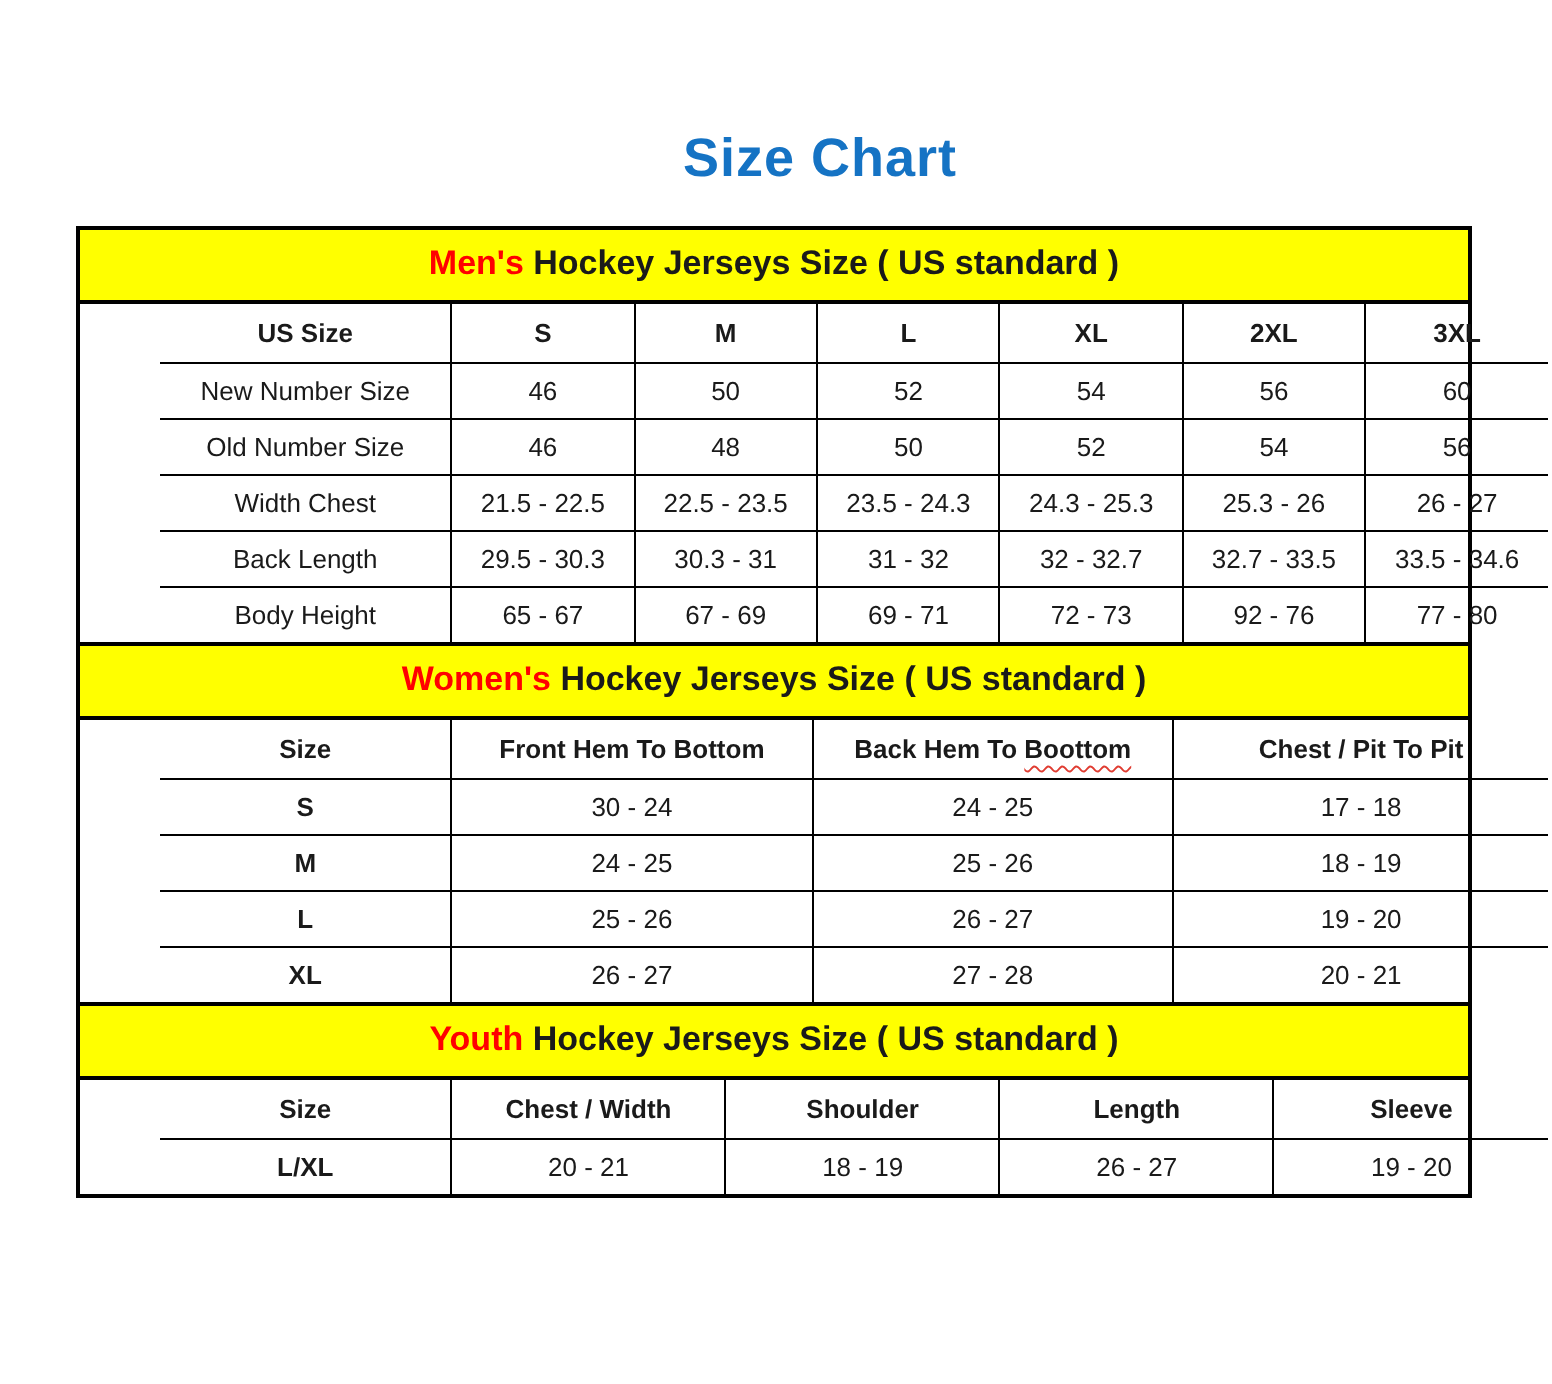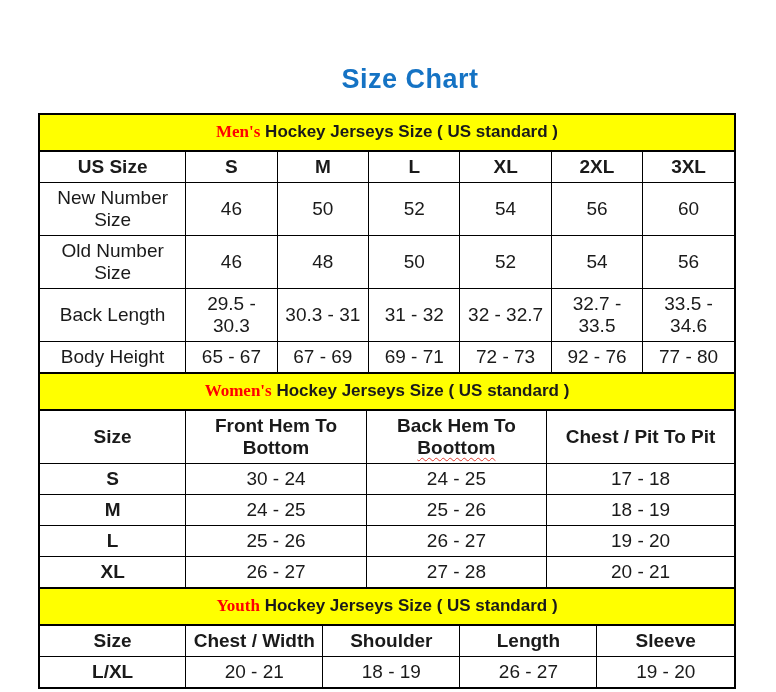--- a/index.html
+++ b/index.html
@@ -24,24 +24,25 @@
     margin-left:38px; width:698px;
     border:2px solid var(--border);
   }
   .band{
     background:var(--band-yellow);
     text-align:center; font-weight:bold; font-size:17px;
     padding:7px 0 8px 0;
     border-bottom:2px solid var(--border);
   }
   .sec + .sec .band{ border-top:2px solid var(--border); }
-  .band .accent{ color:var(--accent-red);font-family:Liberation Serif, serif; }
+  .band .accent{ color:var(--accent-red); }
   table{
     width:100%; border-collapse:collapse; table-layout:fixed;
-    font-size:19px;
+    font-size:13px;
+    margin-left:40px;
   }
   th, td{
     border:1px solid var(--border);
     text-align:center; vertical-align:middle;
     padding:4px 2px;
     height:28px;
   }
   thead th{ font-weight:bold; height:29px; }
   table tr > :first-child{ border-left:none; }
   table tr > :last-child{ border-right:none; }
@@ -100,20 +101,29 @@
           <tr>
             <th>Old Number Size</th>
             <td>46</td>
             <td>48</td>
             <td>50</td>
             <td>52</td>
             <td>54</td>
             <td>56</td>
           </tr>
           <tr>
+            <th>Width Chest</th>
+            <td>21.5 - 22.5</td>
+            <td>22.5 - 23.5</td>
+            <td>23.5 - 24.3</td>
+            <td>24.3 - 25.3</td>
+            <td>25.3 - 26</td>
+            <td>26 - 27</td>
+          </tr>
+          <tr>
             <th>Back Length</th>
             <td>29.5 - 30.3</td>
             <td>30.3 - 31</td>
             <td>31 - 32</td>
             <td>32 - 32.7</td>
             <td>32.7 - 33.5</td>
             <td>33.5 - 34.6</td>
           </tr>
           <tr>
             <th>Body Height</th>

